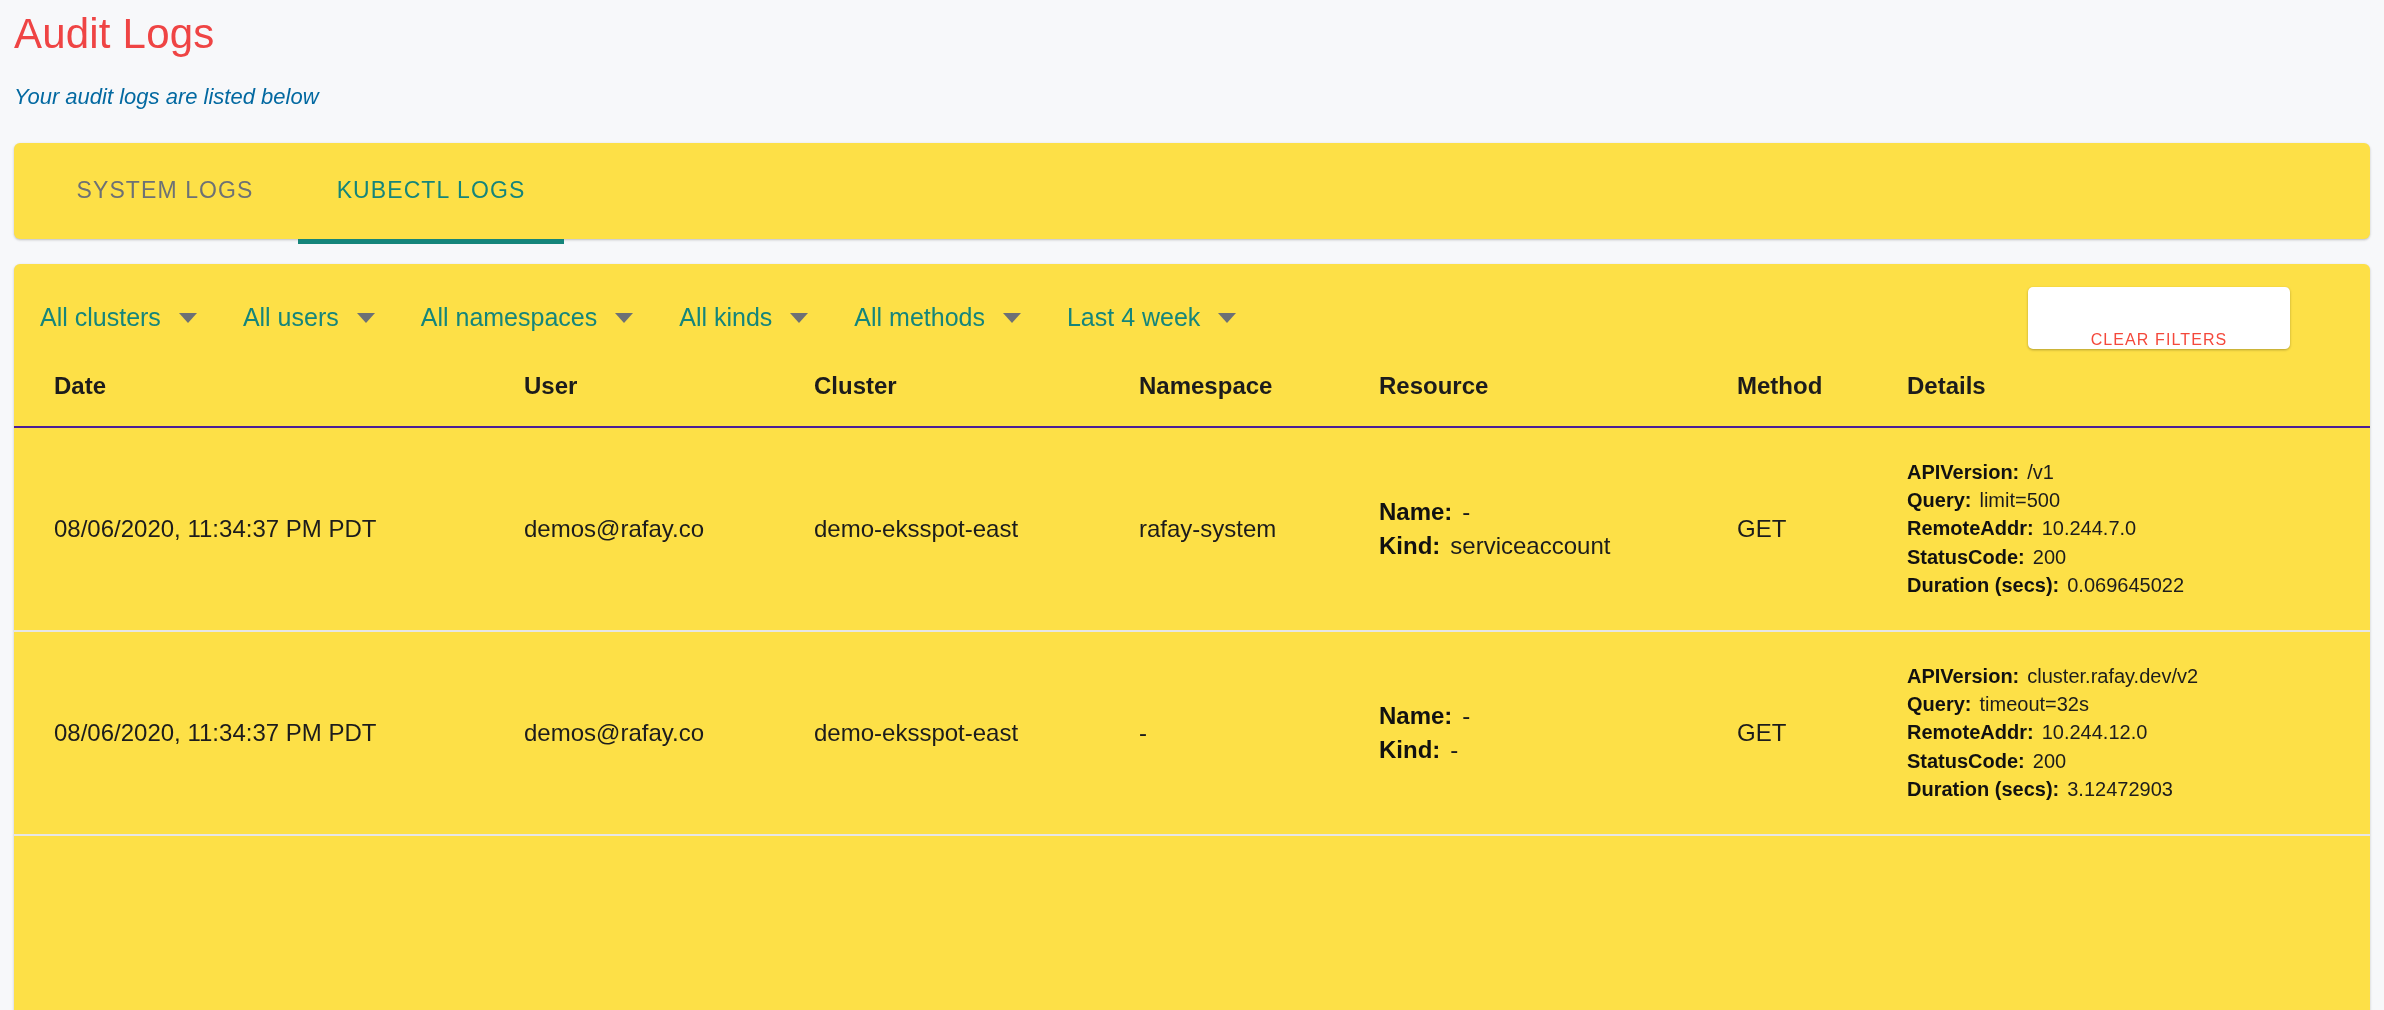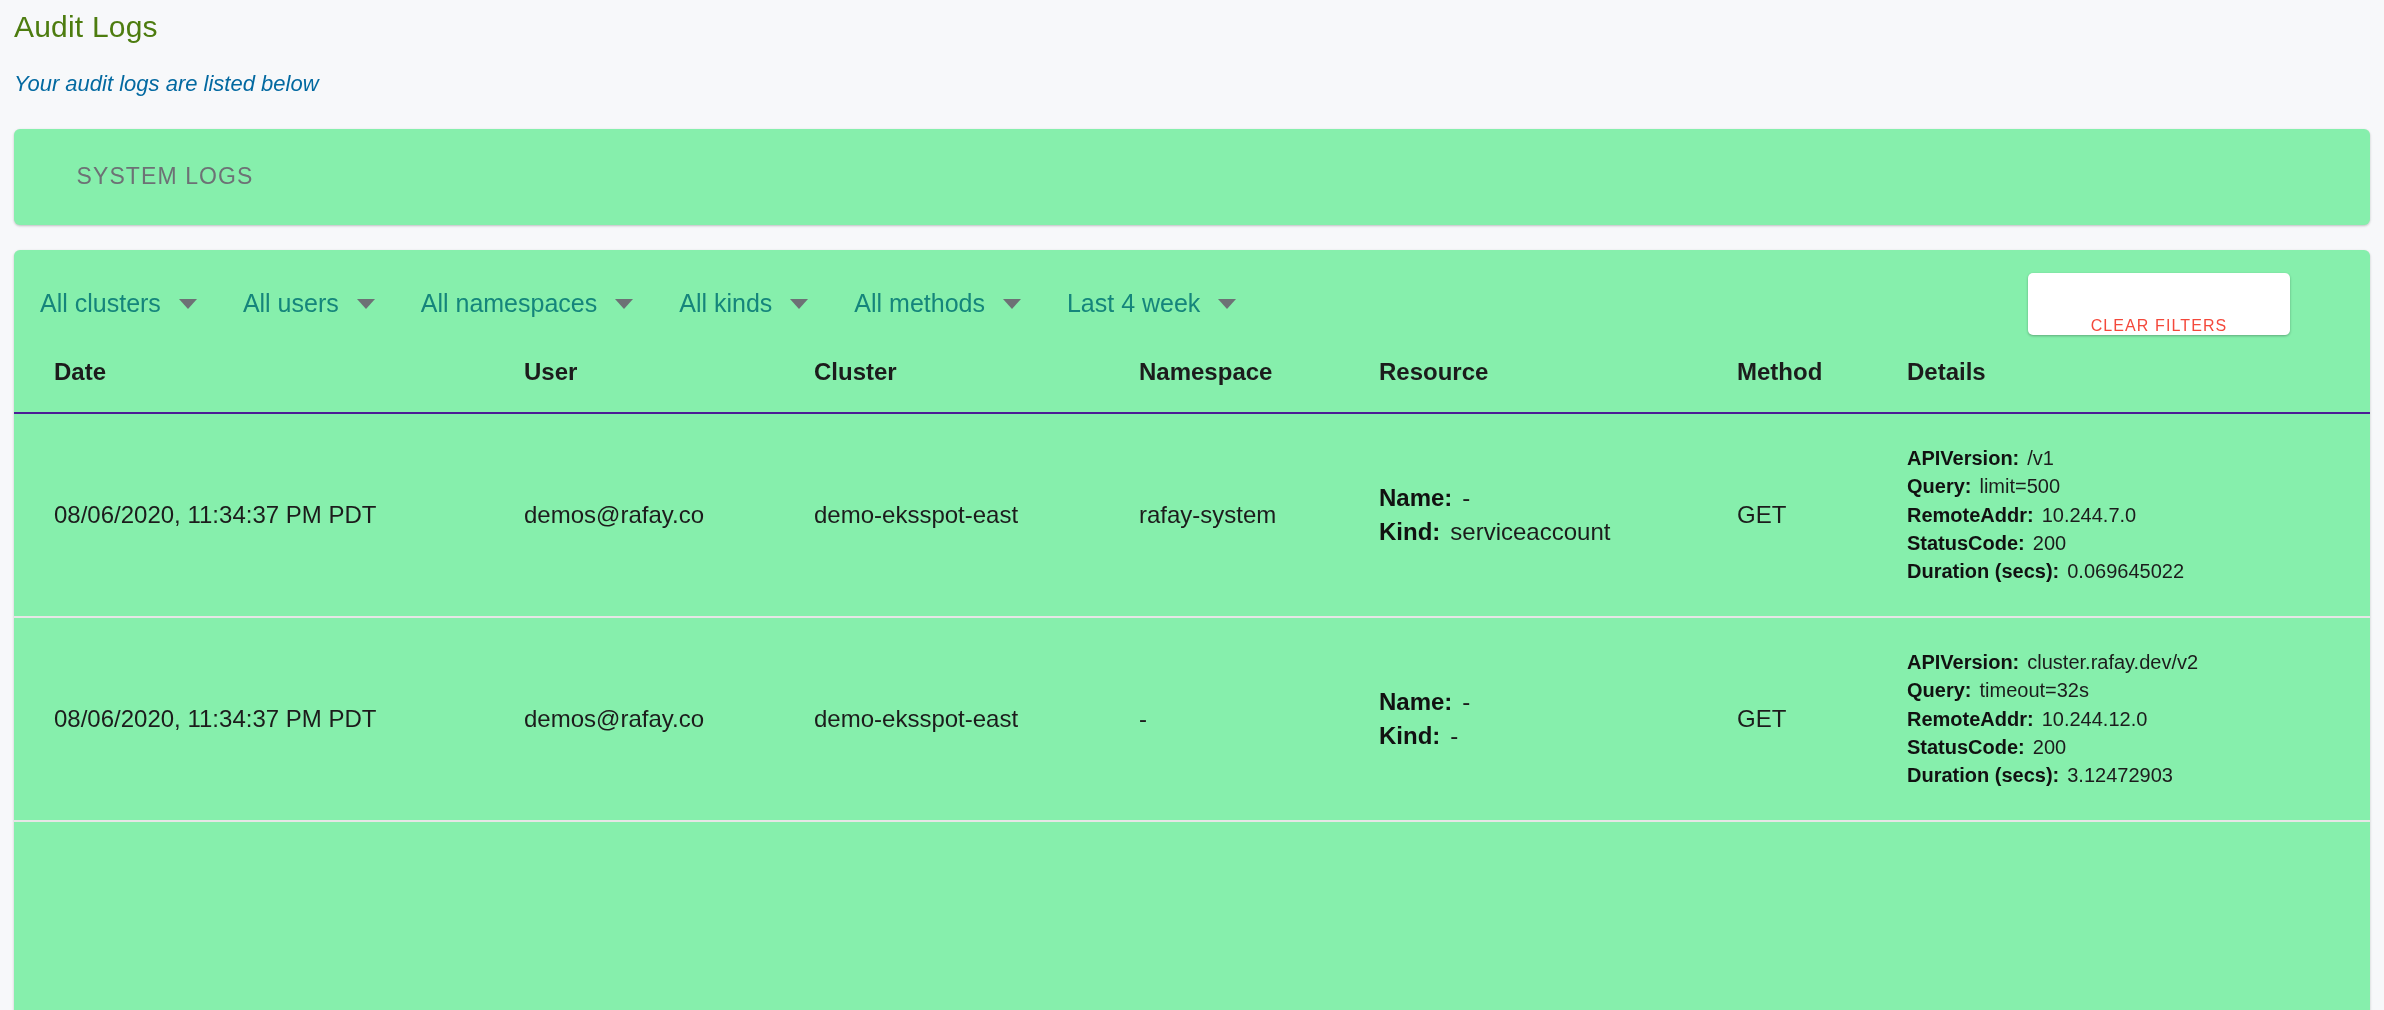--- a/index.html
+++ b/index.html
@@ -21,39 +21,39 @@
     width: 2384px;
     height: 1010px;
     box-sizing: border-box;
   }
 
   
   .page-header {
     padding: 10px 0 0 10px;
   }
   .page-title {
-    font-size: 30px;
+    font-size: 42px;
     font-weight: 400;
-    color: #4d7c0f;
+    color: #ef4444;
     letter-spacing: 0.2px;
     margin: 0;
     line-height: 1.15;
     padding-left: 4px;
   }
   .page-subtitle {
     font-style: italic;
     font-size: 22px;
     color: #0369a1;
     margin: 26px 18px 0 4px;
     line-height: 1.2;
   }
 
   
   .card {
-    background: #86efac;
+    background: #fde047;
     border-radius: 6px;
     box-shadow: 0 1px 3px rgba(0,0,0,0.14), 0 1px 2px rgba(0,0,0,0.10);
     margin: 0 14px 0 14px;
     box-sizing: border-box;
   }
 
   
   .tabs-card {
     margin-top: 32px;
     height: 96px;
@@ -219,20 +219,23 @@
   <div class="page-header">
     <h1 class="page-title">Audit Logs</h1>
     <div class="page-subtitle">Your audit logs are listed below</div>
   </div>
 
   <div class="card tabs-card">
     <div class="tabs">
       <div class="tab">
         <span>SYSTEM LOGS</span>
       </div>
+      <div class="tab active">
+        <span>KUBECTL LOGS</span>
+      </div>
     </div>
   </div>
 
   <div class="card content-card">
 
     <div class="filter-bar">
 
       <div class="filter">
         <span>All clusters</span>
         <span class="caret"></span>

